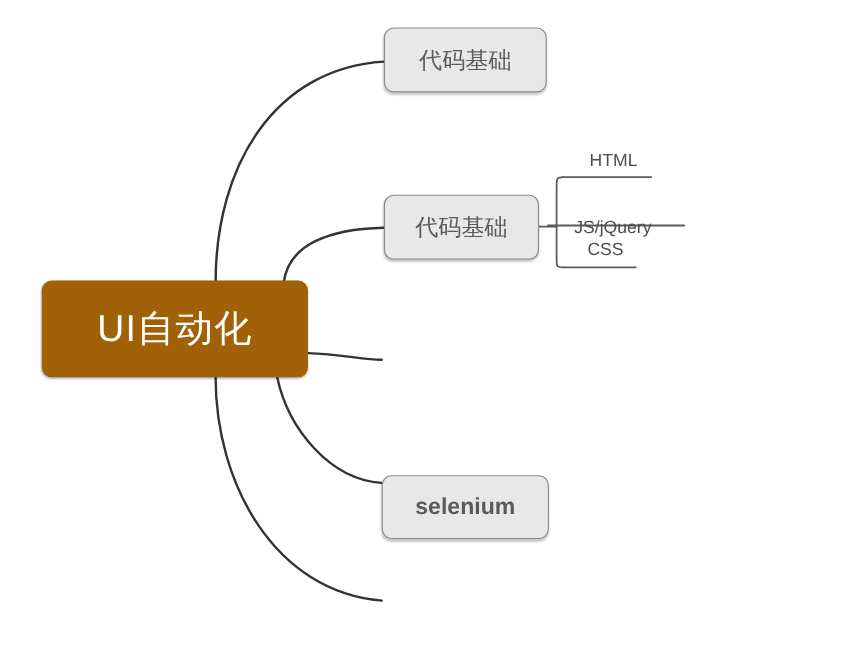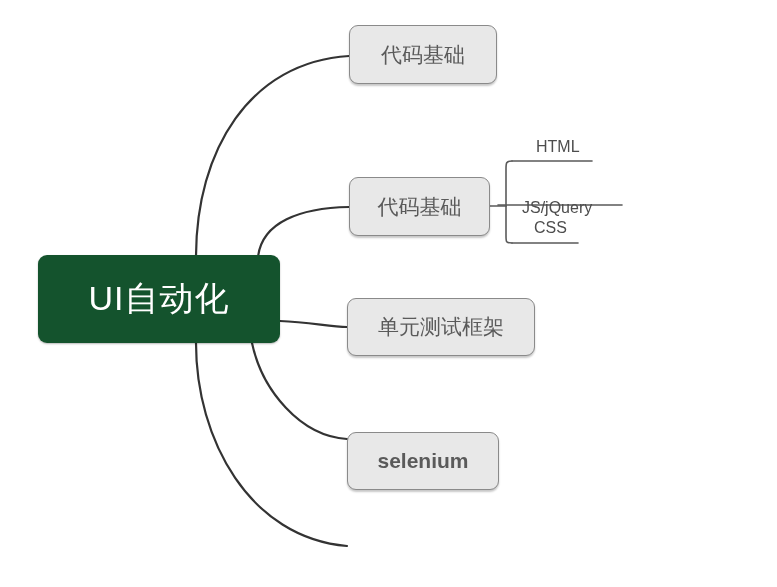--- a/index.html
+++ b/index.html
@@ -27,21 +27,21 @@
   }
   .node {
     position: absolute;
     box-sizing: border-box;
     display: flex;
     align-items: center;
     justify-content: center;
     white-space: nowrap;
   }
   .node-root {
-    background: #14532d;
+    background: #a16207;
     border-radius: 9px;
     color: #ffffff;
     font-size: 34px;
     letter-spacing: 1px;
     box-shadow: 0 1px 2px rgba(0,0,0,0.28);
   }
   .node-branch {
     background: #E8E8E8;
     border: 1px solid #8A8A8A;
     border-radius: 9px;
@@ -90,22 +90,19 @@
   <div class="node node-branch" style="left:349px; top:177px; width:141px; height:59px;">
     <span>代码基础</span>
   </div>
 
   <div class="leaf-label" style="left:536px; top:138px;text-align:center;">HTML</div>
 
   <div class="leaf-label" style="left:522px; top:179px;margin-top:20px;">JS/jQuery</div>
 
   <div class="leaf-label" style="left:534px; top:219px;">CSS</div>
 
-  <div class="node node-branch" style="left:347px; top:298px; width:188px; height:58px;">
-    <span>单元测试框架</span>
-  </div>
 
   <div class="node node-branch" style="left:347px; top:432px; width:152px; height:58px;font-weight:bold;">
     <span>selenium</span>
   </div>
 
 
 </div>
 
 </body></html>

